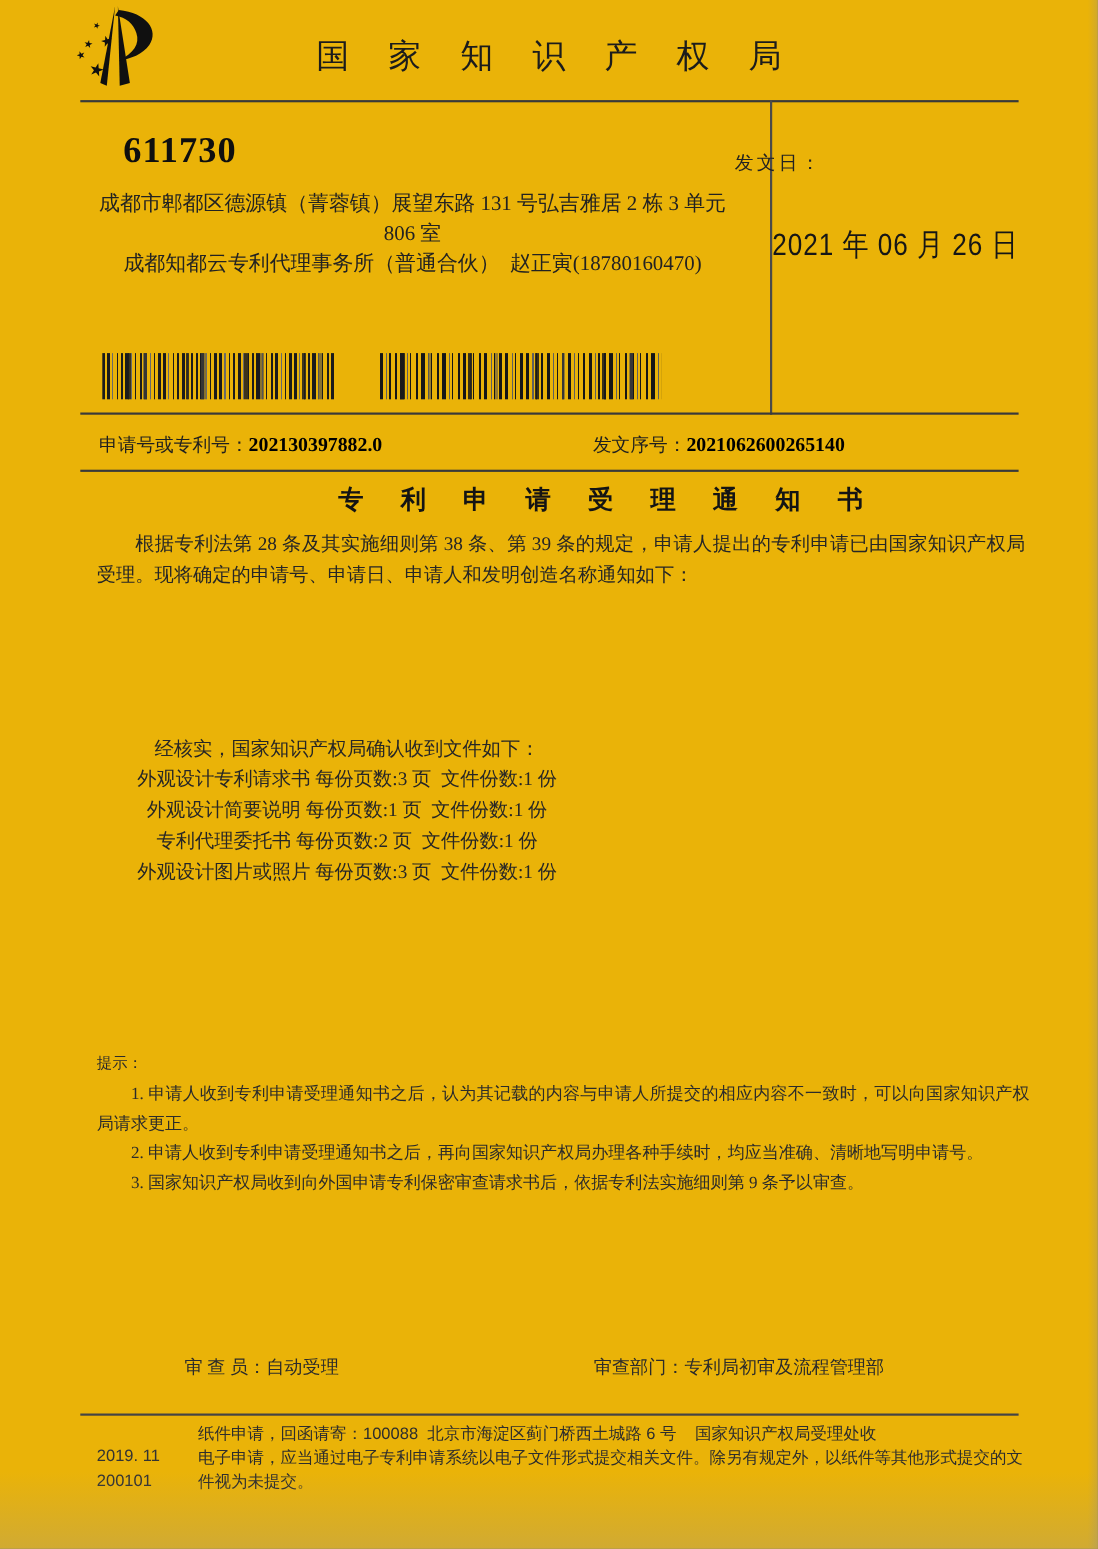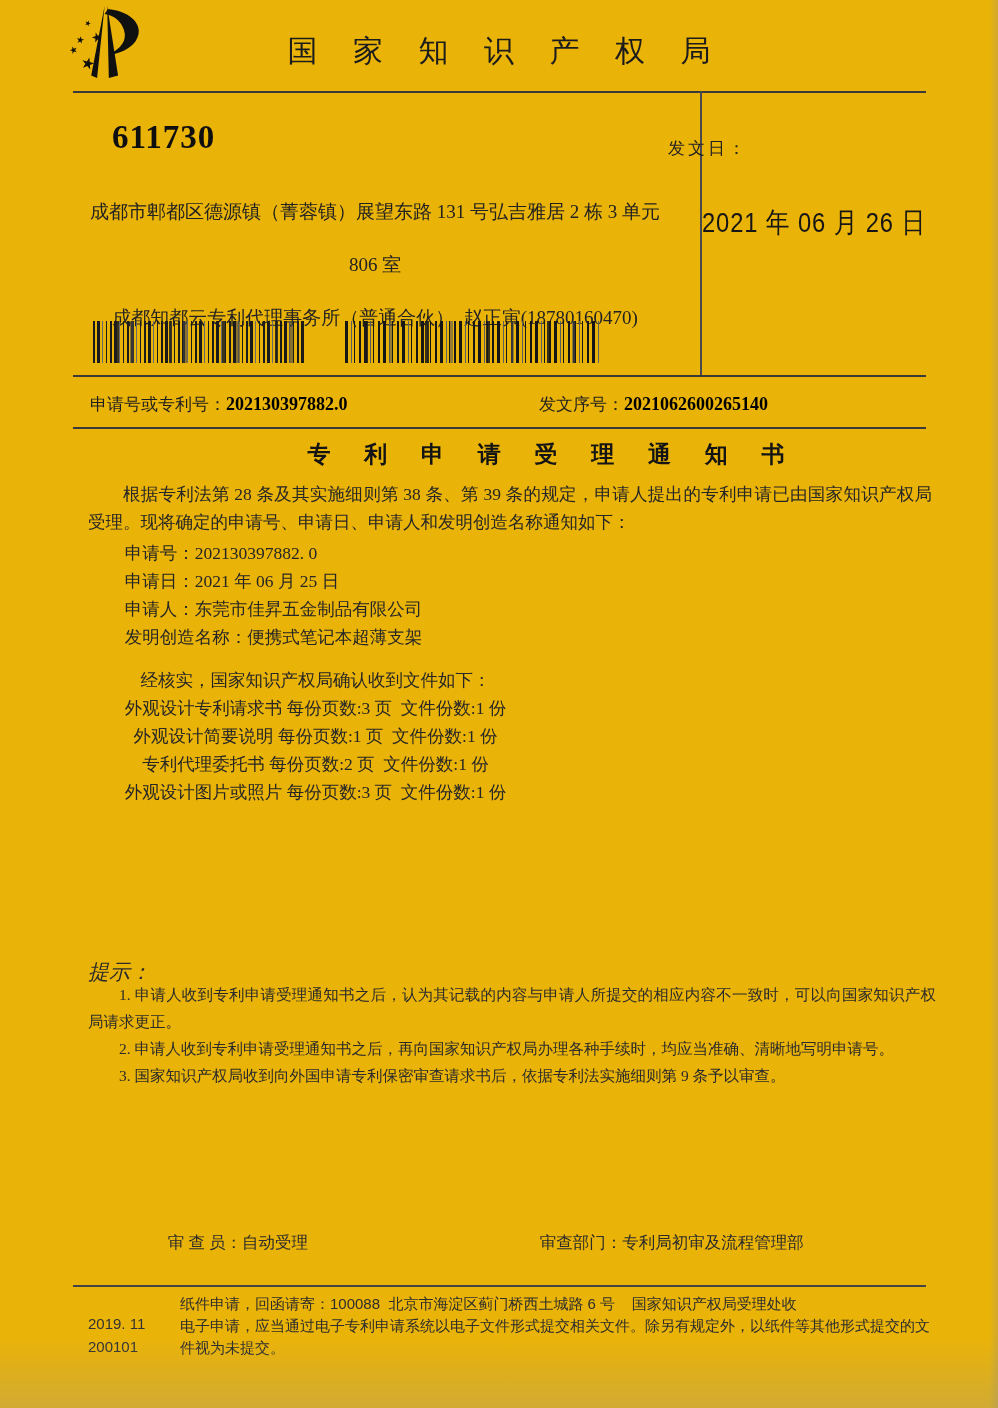--- a/index.html
+++ b/index.html
@@ -22,21 +22,21 @@
     position:absolute; top:31px; left:0; width:100%; box-sizing:border-box;
     text-align:center; font-size:30px; letter-spacing:14px; padding-left:14px;
     color:#1c1c1c; font-weight:500; white-space:nowrap;
   }
 
   .postcode { position:absolute; left:112px; top:119px; font-size:33px; font-weight:bold; color:#0f0f0f; letter-spacing:1px; }
   .address {
     position:absolute; left:82px; top:172px; width:586px; text-align:center;
     font-size:19px; line-height:27px; color:#222;
   }
-  .address div { white-space:pre-wrap;margin-top:26px; }
+  .address div { white-space:pre-wrap; }
 
   .barcode { position:absolute; top:321px; height:42px; }
   .barcode-left  { left:93px;  width:211px;
     background-image:
       repeating-linear-gradient(90deg, transparent 0, transparent 23px, rgba(30,30,30,.85) 23px, rgba(30,30,30,.85) 26px, transparent 26px, transparent 37px, rgba(70,70,70,.6) 37px, rgba(70,70,70,.6) 41px, transparent 41px, transparent 53px),
       repeating-linear-gradient(90deg,#1b1b1b 0px,#1b1b1b 2px,transparent 2px,transparent 4px,#1b1b1b 4px,#1b1b1b 7px,transparent 7px,transparent 9px,#6a6a6a 9px,#6a6a6a 10px,transparent 10px,transparent 13px,#1b1b1b 13px,#1b1b1b 14px,transparent 14px,transparent 17px);
   }
   .barcode-right { left:345px; width:256px;
     background-image:
       repeating-linear-gradient(90deg, transparent 0, transparent 19px, rgba(25,25,25,.85) 19px, rgba(25,25,25,.85) 23px, transparent 23px, transparent 44px, rgba(80,80,80,.55) 44px, rgba(80,80,80,.55) 47px, transparent 47px, transparent 61px),
@@ -64,21 +64,21 @@
 
   .intro {
     position:absolute; left:88px; top:480px; width:844px; margin:0;
     font-size:17.5px; line-height:28px; text-indent:2em; text-align:justify; color:#262626;
   }
   .fields { position:absolute; left:88px; top:539px; font-size:17.5px; line-height:28px; color:#262626; }
   .fields .field-line { padding-left:2.1em; white-space:pre-wrap; }
   .received { position:absolute; left:88px; top:666px; font-size:17.5px; line-height:28px; color:#262626; }
   .received div { padding-left:2.1em; white-space:pre-wrap;text-align:center; }
 
-  .tips-heading { position:absolute; left:88px; top:958px; font-size:21px; color:#2b2b2b;font-style:italic; }
+  .tips-heading { position:absolute; left:88px; top:958px; font-size:14px; color:#2b2b2b; }
   .tips { position:absolute; left:88px; top:981px; width:848px; font-size:15.5px; line-height:27px; color:#2b2b2b; }
   .tips p { margin:0; text-indent:2em; text-align:justify; }
 
   .signoff { position:absolute; top:1212px; left:0; width:100%; font-size:16.5px; color:#2b2b2b; }
   .signoff .examiner   { position:absolute; left:143px; top:0; white-space:pre-wrap; }
   .signoff .department { position:absolute; left:515px; top:0; white-space:pre-wrap; }
 
   .footer-code { position:absolute; left:88px; font-family:"Liberation Sans","DejaVu Sans",sans-serif; font-size:15px; color:#333; }
   .footer-code.c1 { top:1338px; }
   .footer-code.c2 { top:1315px; }
@@ -141,26 +141,20 @@
       <span class="num-label">发文序号：</span><span class="num-value">2021062600265140</span>
     </div>
   </div>
 
   <div class="hrule rule-numbers-bottom"></div>
 
   <div class="notice-title">专 利 申 请 受 理 通 知 书</div>
 
   <p class="intro">根据专利法第 28 条及其实施细则第 38 条、第 39 条的规定，申请人提出的专利申请已由国家知识产权局受理。现将确定的申请号、申请日、申请人和发明创造名称通知如下：</p>
 
-  <div class="fields">
-    <div class="field-line"><span>申请号：</span><span>202130397882. 0</span></div>
-    <div class="field-line"><span>申请日：</span><span>2021 年 06 月 25 日</span></div>
-    <div class="field-line"><span>申请人：</span><span>东莞市佳昇五金制品有限公司</span></div>
-    <div class="field-line"><span>发明创造名称：</span><span>便携式笔记本超薄支架</span></div>
-  </div>
 
   <div class="received">
     <div>经核实，国家知识产权局确认收到文件如下：</div>
     <div>外观设计专利请求书 每份页数:3 页  文件份数:1 份</div>
     <div>外观设计简要说明 每份页数:1 页  文件份数:1 份</div>
     <div>专利代理委托书 每份页数:2 页  文件份数:1 份</div>
     <div>外观设计图片或照片 每份页数:3 页  文件份数:1 份</div>
   </div>
 
   <div class="tips-heading">提示：</div>

